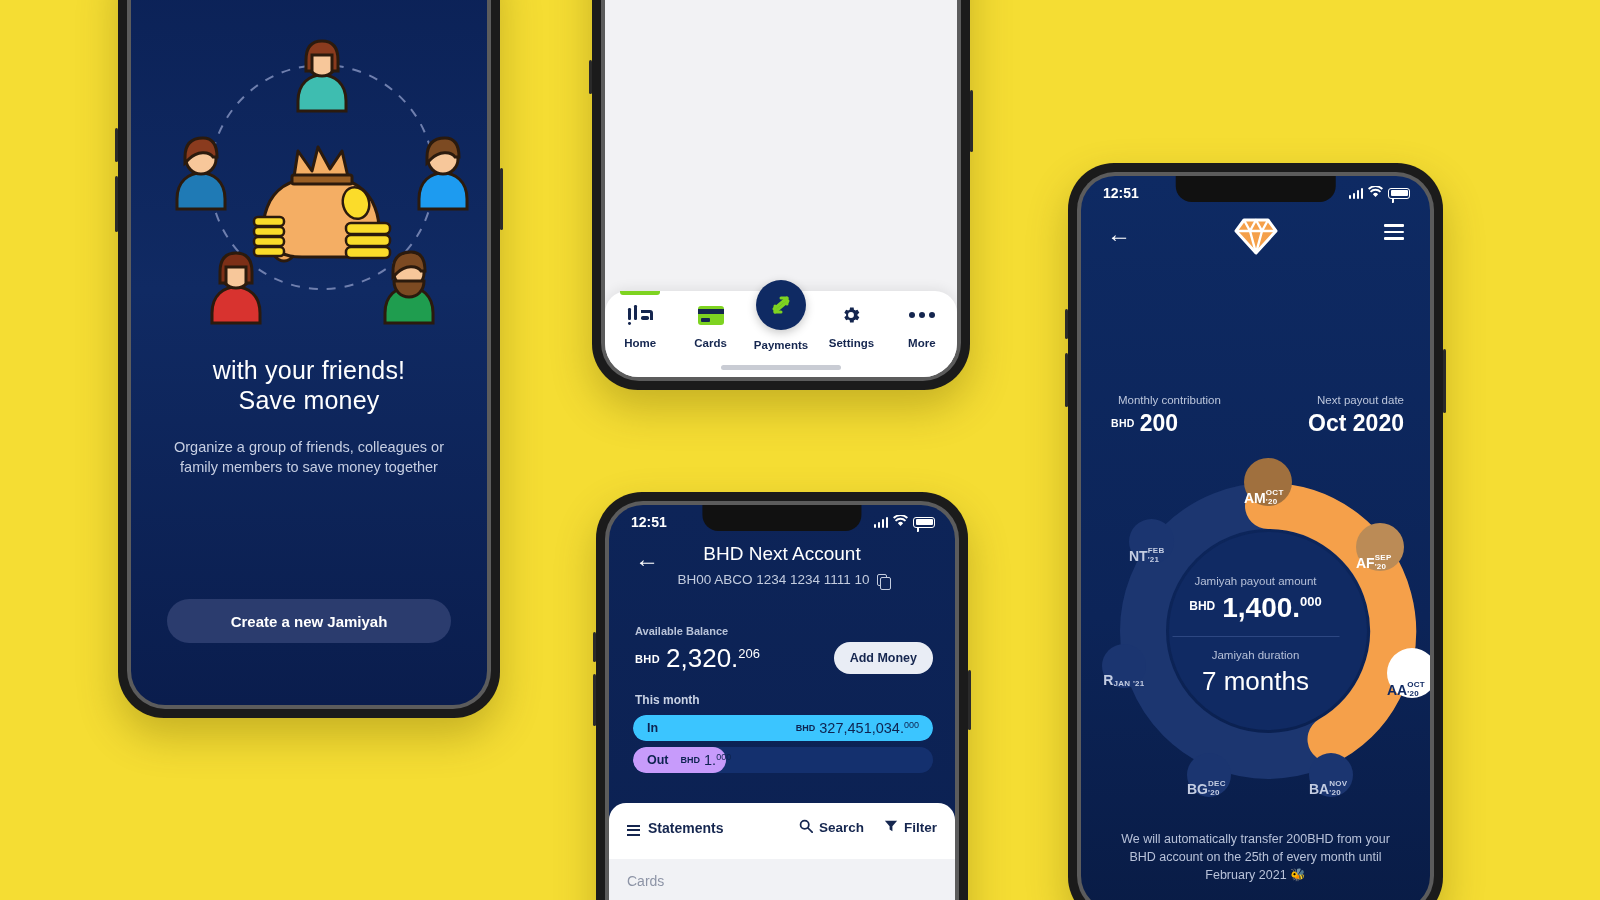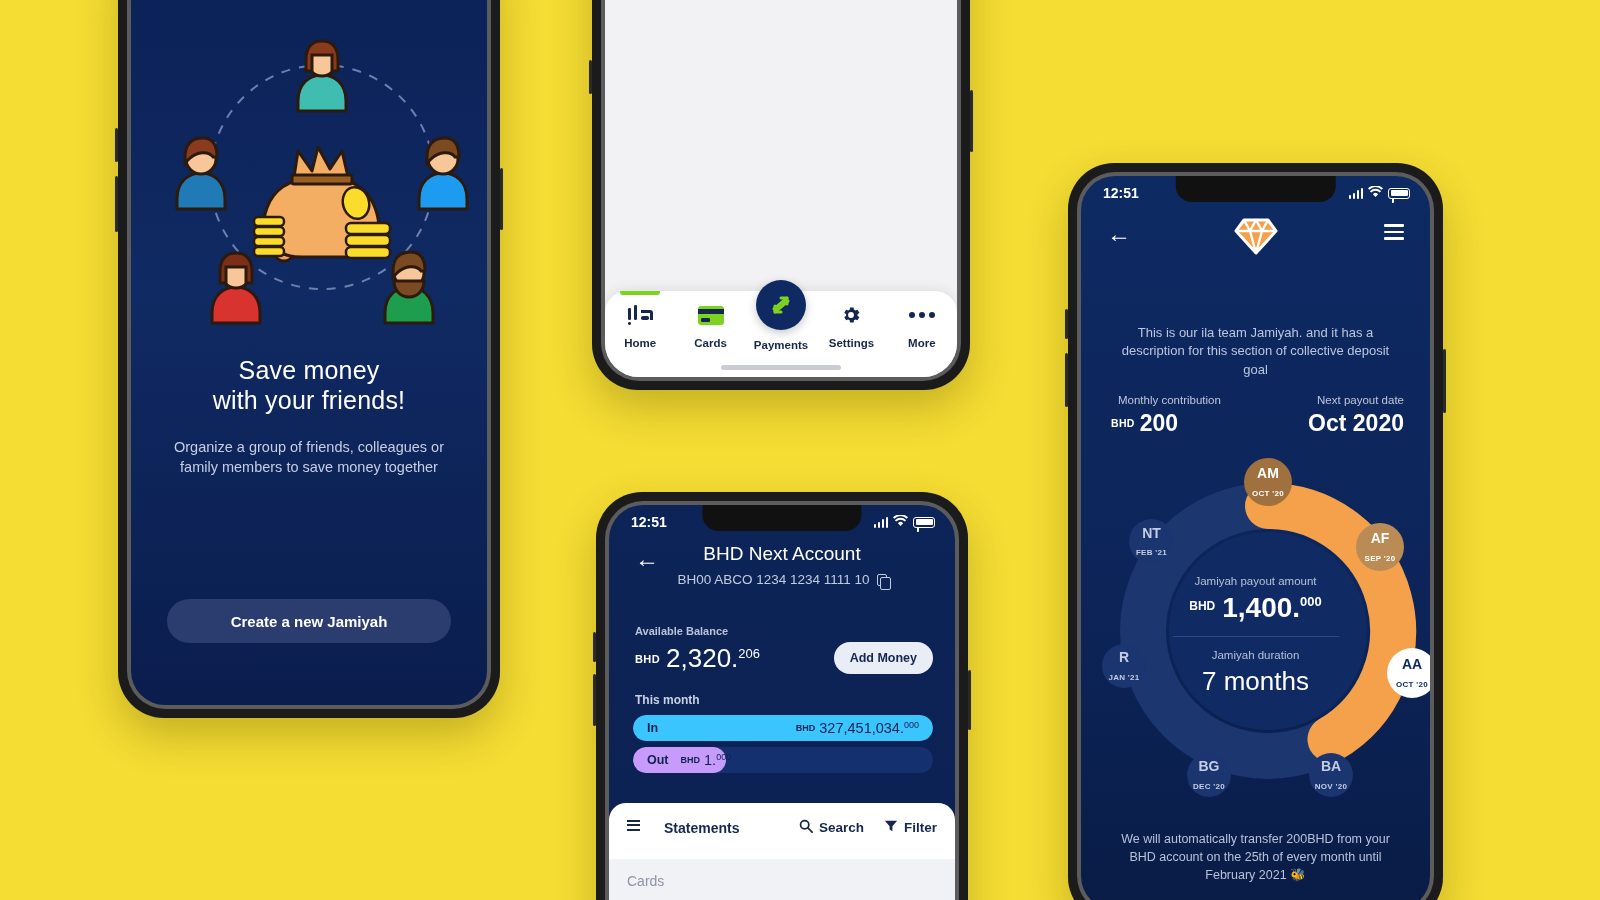--- a/index.html
+++ b/index.html
@@ -127,21 +127,21 @@
   .bar-fill{position:absolute;left:0;top:0;bottom:0;border-radius:13px;display:flex;align-items:center;}
   .bar-in{background:#3bc5ff;width:100%;justify-content:space-between;padding:0 14px;}
   .bar-out{background:#c79bfb;width:31%;padding:0 14px;gap:12px;}
   .bar-lbl{font-size:12.5px;font-weight:bold;color:#0e2350;}
   .bar-amt{font-size:14.5px;color:#0e2350;display:flex;align-items:baseline;}
   .bar-amt .cur{font-size:9px;font-weight:bold;margin-right:4px;position:relative;top:-2px;}
   .bar-amt .dec{font-size:9px;position:relative;top:-5px;}
   .sheet{position:absolute;left:0;right:0;bottom:0;top:298px;background:#fff;
     border-top-left-radius:17px;border-top-right-radius:17px;}
   .sheet-head{display:flex;align-items:center;justify-content:space-between;padding:16px 18px 14px;}
-  .sh-left{display:flex;align-items:flex-start;gap:24px;font-size:14px;font-weight:bold;color:#15264f;}
+  .sh-left{display:flex;align-items:flex-end;gap:8px;font-size:14px;font-weight:bold;color:#15264f;}
   .sh-right{display:flex;align-items:center;gap:20px;}
   .sh-btn{display:flex;align-items:center;gap:6px;font-size:13.5px;font-weight:bold;color:#15264f;cursor:pointer;}
   .list-ic{display:flex;flex-direction:column;gap:2.5px;}
   .list-ic i{display:block;width:13px;height:2px;background:#15264f;}
   .sheet-body{background:#f1f2f5;position:absolute;left:0;right:0;top:56px;bottom:0;padding:14px 18px;}
   .today-lbl{font-size:14px;color:#8d94a6;}
 
   
   #phone4 { left: 1068px; top: 163px; width: 375px; height: 760px; }
   #phone4 .screen { background: linear-gradient(180deg,#0e2a63 0%,#0c2458 60%,#091c46 100%); }
@@ -159,22 +159,22 @@
   .stat-right{text-align:right;}
   .ring-wrap{position:absolute;top:280px;left:0;right:0;height:360px;}
   .center-info{position:absolute;left:50%;top:50%;transform:translate(-50%,-50%);
     text-align:center;width:215px;}
   .ci-lbl{font-size:11.5px;color:#b6c0d8;}
   .ci-amt{margin-top:5px;color:#fff;font-size:28px;font-weight:bold;display:flex;align-items:baseline;justify-content:center;}
   .ci-amt .cur{font-size:12px;font-weight:bold;margin-right:7px;position:relative;top:-7px;}
   .ci-amt .dec{font-size:13px;position:relative;top:-11px;}
   .ci-div{height:1px;background:#2d4782;margin:12px 24px;}
   .ci-dur{margin-top:5px;color:#fff;font-size:26px;}
-  .avatar{position:absolute;border-radius:50%;display:flex;flex-direction:column;
-    align-items:center;justify-content:center;}
+  .avatar{position:absolute;border-radius:50%;display:flex;flex-direction:row;
+    align-items:flex-end;justify-content:center;}
   .av-ini{font-size:14px;font-weight:bold;line-height:1.05;}
   .av-dt{font-size:8px;font-weight:bold;letter-spacing:.3px;margin-top:8px;}
   .p4-foot{position:absolute;bottom:26px;left:26px;right:26px;text-align:center;
     color:#b8c2d9;font-size:12.5px;line-height:1.45;}
 </style>
 </head>
 <body style="background: rgb(245, 221, 51);">
 
 <div class="phone" id="phone1">
   <div class="side-btn" style="left:-3px;top:190px;width:3px;height:34px;"></div>
@@ -240,22 +240,22 @@
               <circle cx="0" cy="-6" r="15" fill="#f7c79a"></circle>
               <path d="M-15,2 C-15,12 -8,18 0,18 C8,18 15,12 15,2 Z" fill="#7c4a22"></path>
               <path d="M-16,-8 C-16,-24 -6,-27 2,-27 C12,-27 16,-20 16,-8 L12,-8 C8,-14 -4,-14 -12,-6 L-16,-2 Z" fill="#7c4a22"></path>
             </g>
           </g>
         </svg>
       </div>
 
       <div class="p1-copy">
         <div class="p1-h1">
+          <div>with your friends!</div>
           <div>Save money</div>
-          <div>with your friends!</div>
         </div>
         <div class="p1-sub">Organize a group of friends, colleagues or family members to save money together</div>
       </div>
 
       <button class="p1-cta">Create a new Jamiyah</button>
     </div>
   </div>
 </div>
 
 <div class="phone" id="phone2">
@@ -474,21 +474,20 @@
             <path d="M2 15h40M10 4l6 11 6-11 6 11 6-11M16 15l6 22 6-22" fill="none" stroke="#fff" stroke-width="2.4" stroke-linejoin="round"></path>
           </svg>
         </span>
         <span class="p4-menu">
             <i></i>
             <i></i>
             <i></i>
           </span>
       </div>
 
-      <div class="p4-desc">This is our ila team Jamiyah. and it has a description for this section of collective deposit goal</div>
 
       <div class="p4-stats">
         <div>
           <div class="stat-lbl">Monthly contribution</div>
           <div class="stat-val">
             <span class="cur">BHD</span>
             <span>200</span>
           </div>
         </div>
         <div class="stat-right">

